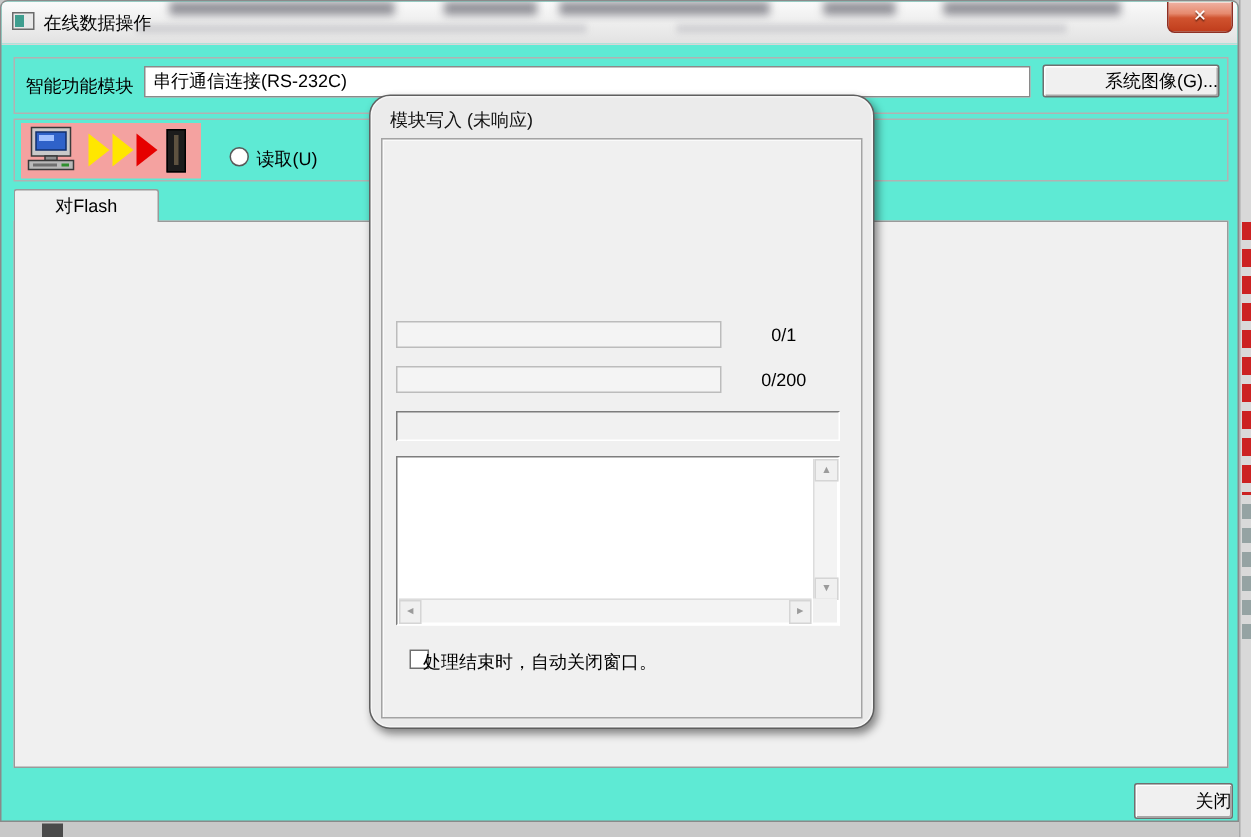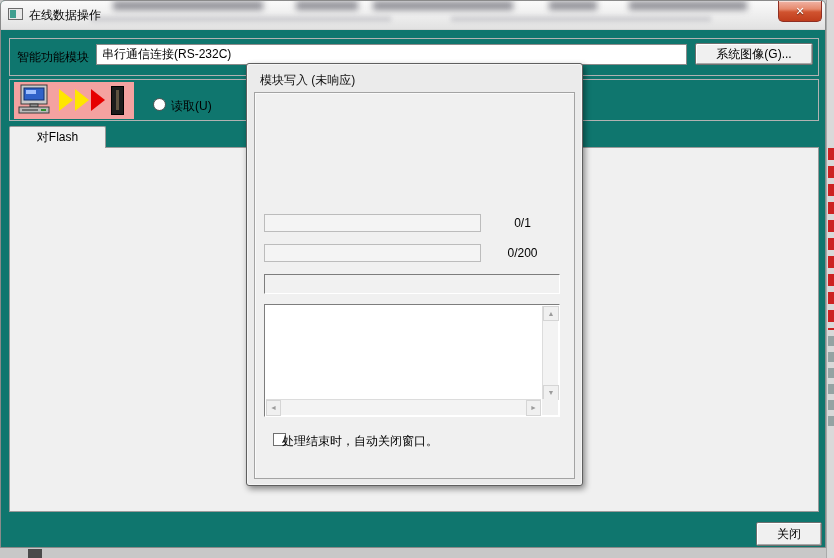--- a/index.html
+++ b/index.html
@@ -13,21 +13,21 @@
 
   
   #bg-strip-right { left:826px; top:0; width:8px; height:558px; background:#d9d9d9; border-left:1px solid #aaa; }
   #bg-strip-red { left:828px; top:148px; width:6px; height:182px;
     background:repeating-linear-gradient(180deg,#c22 0 12px,#d9d9d9 12px 18px); }
   #bg-strip-teal { left:828px; top:336px; width:6px; height:96px;
     background:repeating-linear-gradient(180deg,#95a3a3 0 10px,#d9d9d9 10px 16px); }
   #bg-bottom-smudge { left:28px; top:549px; width:14px; height:9px; background:#4a4a4a; }
 
   
-  #window { left:0; top:0; width:826px; height:548px; background:#0f766e;
+  #window { left:0; top:0; width:826px; height:548px; background:#5eead4;
     border:1px solid #8a8a8a; border-radius:5px 5px 0 0; }
 
   #titlebar { left:0; top:0; width:824px; height:29px; overflow:hidden;
     border-radius:4px 4px 0 0;
     background:linear-gradient(#fafafa,#ededed 55%,#e2e2e2);
     border-bottom:1px solid #d6d6d6; }
   .blob { position:absolute; top:0; height:9px; background:rgba(62,62,74,.55); filter:blur(3px); }
   .blob2 { position:absolute; top:15px; height:6px; background:rgba(120,120,132,.22); filter:blur(2px); }
   #title-icon { left:7px; top:7px; width:15px; height:12px; background:#e8e8e8;
     border:1px solid #6b6b6b; }
@@ -40,21 +40,21 @@
     color:#fff; font-weight:bold; font-size:11px; text-align:center; line-height:20px;
     text-shadow:0 1px 1px rgba(0,0,0,.5); }
 
   .framebox { border:1px solid #b2b2b2; }
   #box-conn { left:8px; top:37px; width:810px; height:38px; }
   #conn-label { left:16px; top:48px; }
   #conn-field { left:95px; top:43px; width:591px; height:21px; background:#fff;
     border:1px solid #8a8a8a; line-height:19px; padding-left:5px; }
   .btn { background:#f0f0f0; border:1px solid #6f6f6f; border-radius:2px;
     box-shadow:inset 1px 1px 0 #ffffff, inset -1px -1px 0 #a7a7a7;
-    text-align:center; font-size:12px; }
+    text-align:right; font-size:12px; }
   #sys-img-btn { left:694px; top:42px; width:118px; height:22px; line-height:20px; }
 
   #box-gfx { left:8px; top:78px; width:810px; height:42px; }
   #pink-box { left:13px; top:81px; width:120px; height:37px; background:#f4a2a0; }
   .arr { position:absolute; width:0; height:0; border-top:11px solid transparent; border-bottom:11px solid transparent; }
   #arr1 { left:45px; top:7px; border-left:14px solid #ffe600; }
   #arr2 { left:61px; top:7px; border-left:14px solid #ffe600; }
   #arr3 { left:77px; top:7px; border-left:14px solid #e60000; }
   #plc-sm { left:97px; top:4px; width:13px; height:29px; background:#1c1c1c; border:1px solid #000; }
   #plc-sm .slot { position:absolute; left:4px; top:3px; width:3px; height:20px; background:#5e5240; }
@@ -107,21 +107,21 @@
     color:#9b9b9b; font-size:7px; text-align:center; line-height:13px; }
   #desc-sb { bottom:1px; }
   #desc-sb .up { top:0; } #desc-sb .dn { bottom:0; }
 
   
   #exec-btn { left:655px; top:521px; width:86px; height:24px; line-height:22px; }
   #close2-btn { left:755px; top:521px; width:66px; height:24px; line-height:22px; }
 
   
   #modal { left:246px; top:63px; width:337px; height:423px; background:#ebebeb;
-    border:1px solid #5f5f5f; border-radius:3px; z-index:10;
+    border:1px solid #5f5f5f; border-radius:14px; z-index:10;
     box-shadow:2px 3px 6px rgba(0,0,0,.45), inset 0 0 0 1px #f6f6f6; }
   #modal-title { position:absolute; left:13px; top:8px; color:#111; }
   #modal-panel { position:absolute; left:7px; top:28px; width:321px; height:387px;
     background:#f0f0f0; border:1px solid #a3a3a3; box-shadow:inset 1px 1px 0 #fafafa; }
   .pbar { position:absolute; left:9px; width:217px; height:18px; background:#f4f4f4; border:1px solid #bcbcbc; }
   #pbar1 { top:121px; } #pbar2 { top:151px; }
   .plab { position:absolute; left:230px; width:75px; height:18px; text-align:center; line-height:18px; }
   #plab1 { top:121px; } #plab2 { top:151px; }
   .sunk2 { border:1px solid; border-color:#7d7d7d #ffffff #ffffff #7d7d7d; }
   #wide-field { position:absolute; left:9px; top:181px; width:296px; height:20px; background:#f1f1f1; }

